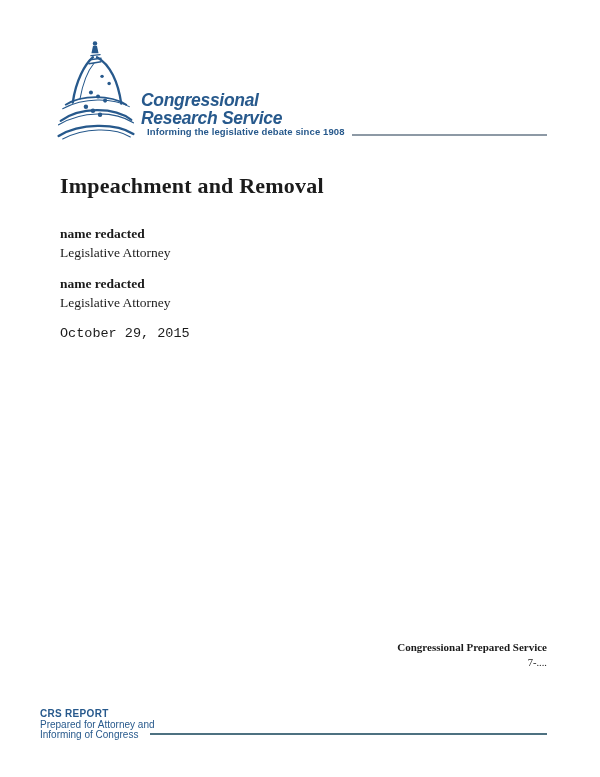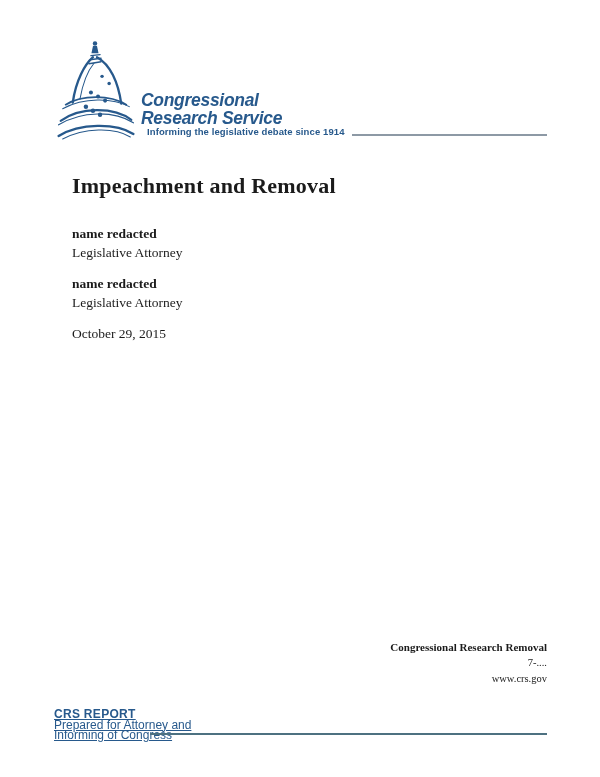--- a/index.html
+++ b/index.html
@@ -36,46 +36,46 @@
     font-family:"Liberation Sans",sans-serif;
     font-weight:bold;font-size:9.5px;letter-spacing:0.1px;
   }
   .header-rule{
     position:absolute;left:352px;top:134px;width:195px;height:2px;
     background:var(--header-rule);
   }
 
   
   .report-title{
-    position:absolute;left:72px;top:173px;
+    position:absolute;left:60px;top:173px;
     font-size:22px;font-weight:bold;letter-spacing:0.2px;
     color:var(--text);
   }
   .byline{
-    position:absolute;left:72px;top:224px;
+    position:absolute;left:60px;top:224px;
     font-size:13.5px;line-height:19px;
   }
   .author-block{margin-bottom:12px;}
   .author-name{font-weight:bold;}
-  .report-date{margin-top:12px;}
+  .report-date{margin-top:12px;font-family:Liberation Mono, monospace;}
 
   
   .footer-right{
     position:absolute;right:53px;top:640px;
     text-align:right;
     font-size:10.5px;line-height:15.4px;
   }
   .footer-right .org{font-size:11px;font-weight:bold;}
 
   
   .footer-left{
-    position:absolute;left:54px;top:709px;
+    position:absolute;left:40px;top:709px;
     color:var(--brand-blue);
     font-family:"Liberation Sans",sans-serif;
-    font-size:12px;line-height:10.5px;text-decoration:underline;
+    font-size:10px;line-height:10.5px;
   }
   .footer-left .stamp{font-weight:bold;letter-spacing:0.3px;}
   .footer-rule{
     position:absolute;left:150px;top:733px;width:397px;height:1.5px;
     background:var(--footer-rule);
   }
 </style>
 </head>
 <body>
 
@@ -108,42 +108,41 @@
       <path d="M1 84 C 24 70 56 70 75 82" stroke="currentColor" stroke-width="1.2" stroke-linecap="round"></path>
       <path d="M1 95 C 22 82 58 82 75 93" stroke="currentColor" stroke-width="2.4" stroke-linecap="round"></path>
       <path d="M5 98 C 26 87 56 86 72 96" stroke="currentColor" stroke-width="1" stroke-linecap="round"></path>
     </svg>
 
     <div class="logo-text">
       <div>Congressional</div>
       <div>Research Service</div>
     </div>
 
-    <div class="logo-tagline">Informing the legislative debate since 1914</div>
+    <div class="logo-tagline">Informing the legislative debate since 1908</div>
     <div class="header-rule"></div>
   </header>
 
   <h1 class="report-title">Impeachment and Removal</h1>
 
   <section class="byline">
     <div class="author-block">
       <div class="author-name">name redacted</div>
       <div class="author-role">Legislative Attorney</div>
     </div>
     <div class="author-block">
       <div class="author-name">name redacted</div>
       <div class="author-role">Legislative Attorney</div>
     </div>
     <div class="report-date">October 29, 2015</div>
   </section>
 
   <section class="footer-right">
-    <div class="org">Congressional Research Removal</div>
+    <div class="org">Congressional Prepared Service</div>
     <div>7-....</div>
-    <div>www.crs.gov</div>
   </section>
 
   <section class="footer-left">
     <div class="stamp">CRS REPORT</div>
     <div>Prepared for Attorney and</div>
     <div>Informing of Congress</div>
   </section>
   <div class="footer-rule"></div>
 
 </div>

